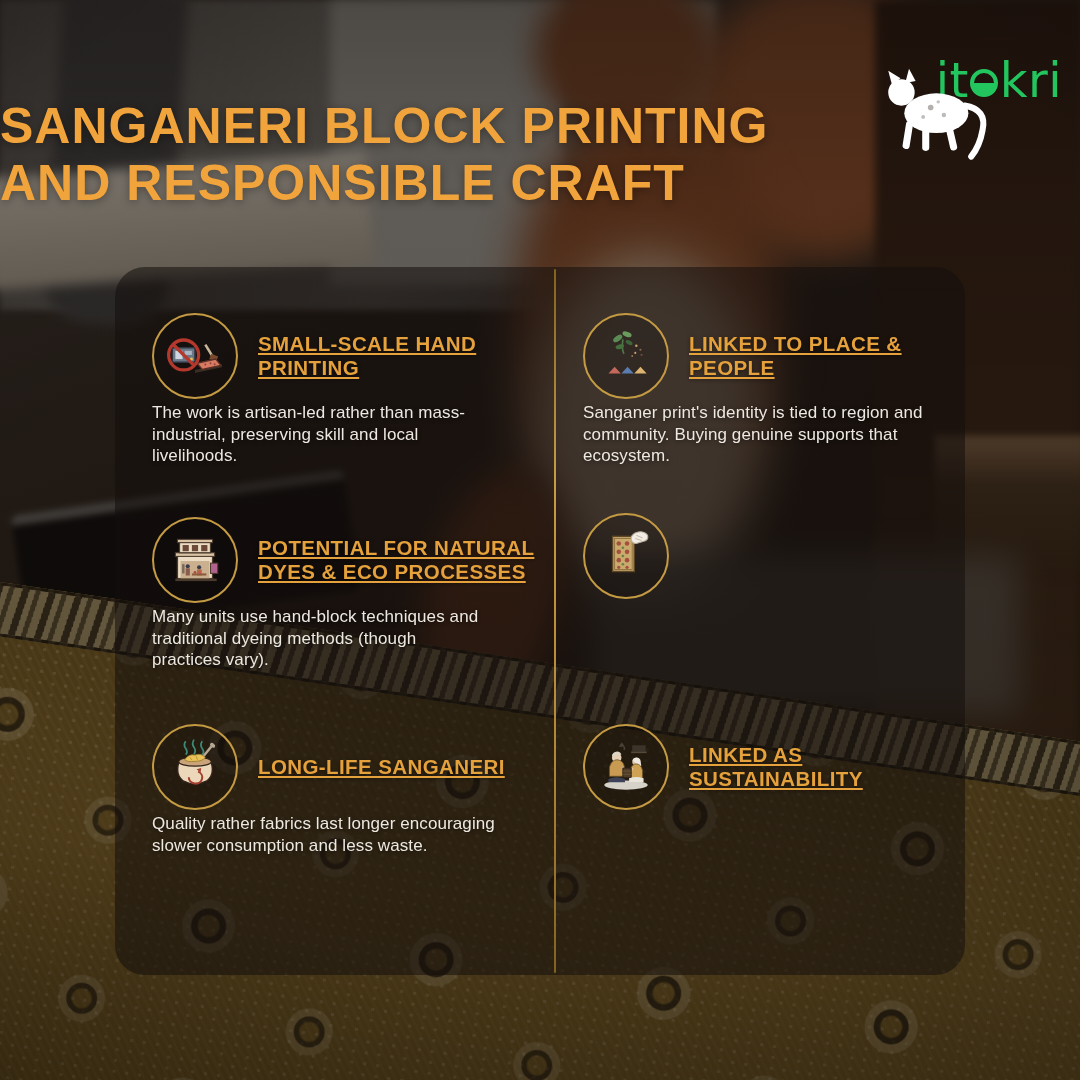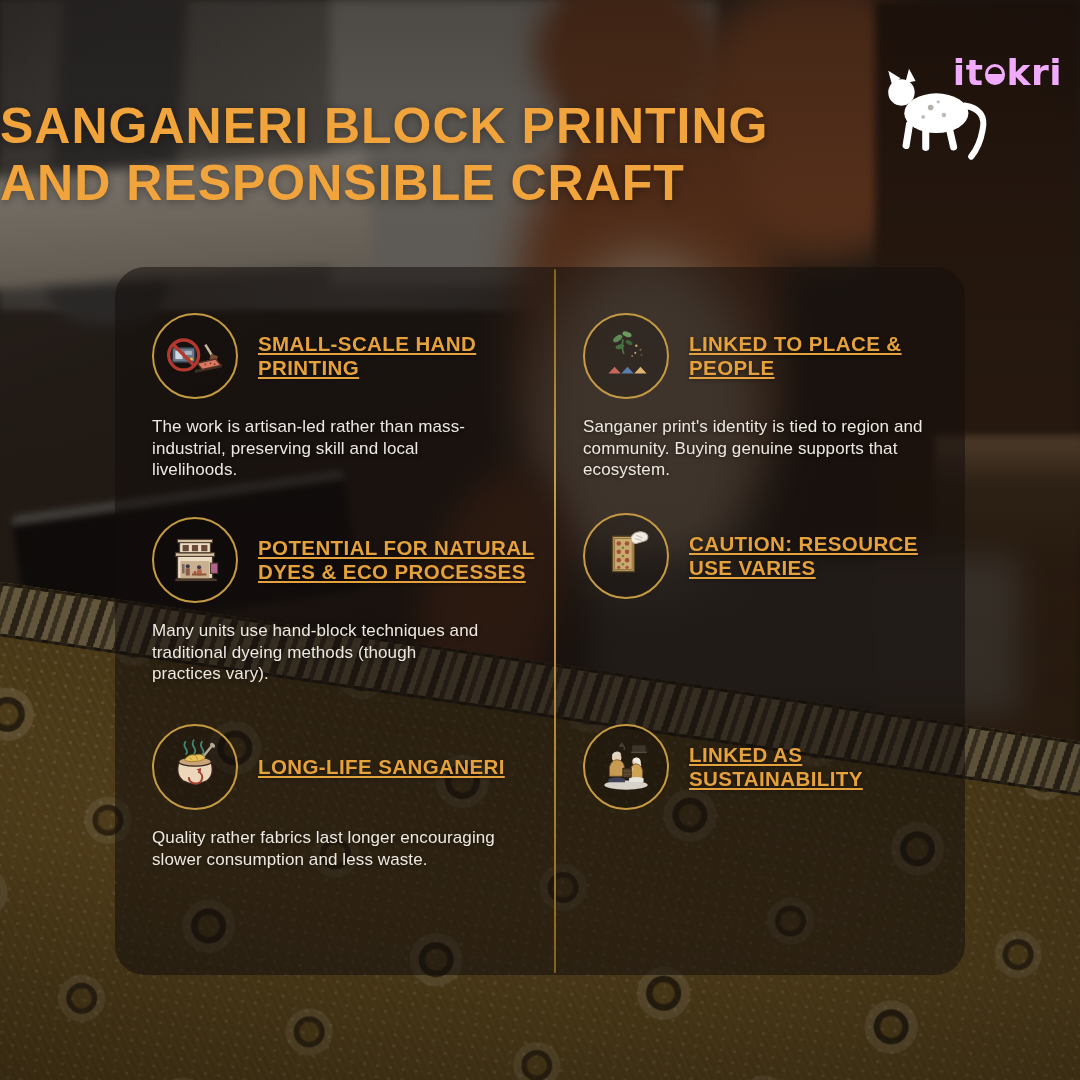--- a/index.html
+++ b/index.html
@@ -59,22 +59,22 @@
     background:
       radial-gradient(140% 120% at 50% 40%, rgba(8,5,3,0) 40%, rgba(8,5,3,.45) 100%),
       linear-gradient(180deg, rgba(12,8,6,.50) 0%, rgba(12,8,6,.36) 18%, rgba(14,9,6,.40) 55%, rgba(10,7,5,.52) 100%); }
 
   
   .title-wrap { position:absolute; left:0; right:0; top:98px; text-align:left; z-index:4; }
   .title-line { font-size:50px; font-weight:bold; letter-spacing:1px; line-height:57px;
     color:#F2A43C; text-shadow:0 2px 8px rgba(0,0,0,.35); }
 
   
-  .logo { position:absolute; top:52px; right:18px; z-index:5; color:#f0abfc;
-    font-family:"DejaVu Sans", sans-serif; font-weight:bold; font-size:36px; letter-spacing:.5px; }
+  .logo { position:absolute; top:52px; right:18px; z-index:5; color:#22c55e;
+    font-family:"DejaVu Sans", sans-serif; font-weight:normal; font-size:48px; letter-spacing:.5px; }
   .logo-o { display:inline-block; width:.58em; height:.58em; border:.1em solid currentColor;
     border-radius:50%; background:linear-gradient(transparent 48%, currentColor 48%);
     margin:0 .03em; }
   .logo-cat { position:absolute; top:64px; right:72px; width:132px; height:104px; z-index:5; }
 
   
   .info-card { position:absolute; left:115px; top:267px; width:850px; height:708px;
     background:rgba(20,15,12,.55); border-radius:30px; z-index:2; }
   .card-divider { position:absolute; left:439px; top:2px; bottom:2px; width:2px;
     background:linear-gradient(180deg,#8a6a22,#d8a94a 30%,#c2913a 70%,#8a6a22);
@@ -82,21 +82,21 @@
 
   
   .item { position:absolute; z-index:3; }
   .item-head { display:flex; align-items:center; gap:20px; }
   .icon-circle { width:86px; height:86px; flex:0 0 auto; border:2px solid #C49A43;
     border-radius:50%; display:flex; align-items:center; justify-content:center;
     background:rgba(10,8,6,.25); }
   .icon-circle svg { width:62px; height:62px; }
   .item-title { font-size:20.5px; font-weight:bold; color:#E5A13C; line-height:1.17;
     letter-spacing:.4px; white-space:pre-line; text-shadow:0 1px 4px rgba(0,0,0,.45);text-decoration:underline; }
-  .item-body { margin-top:17px; font-size:17px; color:#EDE8E0; line-height:1.27;
+  .item-body { margin-top:3px; font-size:17px; color:#EDE8E0; line-height:1.27;
     letter-spacing:.1px; white-space:pre-line; text-shadow:0 1px 4px rgba(0,0,0,.5); }
   .pos-1 { left:152px; top:313px; width:402px; }
   .pos-2 { left:583px; top:313px; width:392px; }
   .pos-3 { left:152px; top:517px; width:402px; }
   .pos-4 { left:583px; top:513px; width:392px; }
   .pos-5 { left:152px; top:724px; width:402px; }
   .pos-6 { left:583px; top:724px; width:392px; }
 </style>
 </head>
 <body>
@@ -250,22 +250,20 @@
           <circle cx="27" cy="22" r="1.3" fill="#6f7e45"></circle>
             <circle cx="27" cy="30" r="1.3" fill="#6f7e45"></circle>
           <circle cx="27" cy="38" r="1.3" fill="#6f7e45"></circle>
             <circle cx="23" cy="41" r="1.6" fill="#a5503e"></circle>
           <circle cx="31" cy="41" r="1.6" fill="#a5503e"></circle>
           <path d="M35 12 C37 7 44 5 49 8 C52 10 52 14 48 15.5 L40 18 C 36.5 18 34.5 15.5 35 12 Z" fill="#f2ede4" stroke="#b8ac98" stroke-width="1"></path>
           <path d="M40 10 L46 12.5" stroke="#c8bca8" stroke-width="1" fill="none"></path>
           <path d="M39 13 L45 15" stroke="#c8bca8" stroke-width="1" fill="none"></path>
         </svg>
       </span>
-      <span class="item-title">CAUTION: RESOURCE
-USE VARIES</span>
     </div>
   </div>
 
   <div class="item pos-5">
     <div class="item-head">
       <span class="icon-circle">
         <svg viewBox="0 0 60 60">
           <path d="M21 5 q-2.5 3.5 0 7 q2.5 3.5 0 6" stroke="#3d8a78" stroke-width="1.7" fill="none"></path>
           <path d="M29 3.5 q-2.5 3.8 0 7.5 q2.5 3.8 0 6.5" stroke="#3d8a78" stroke-width="1.7" fill="none"></path>
           <path d="M37 5 q-2.5 3.5 0 7 q2.5 3.5 0 6" stroke="#3d8a78" stroke-width="1.7" fill="none"></path>

